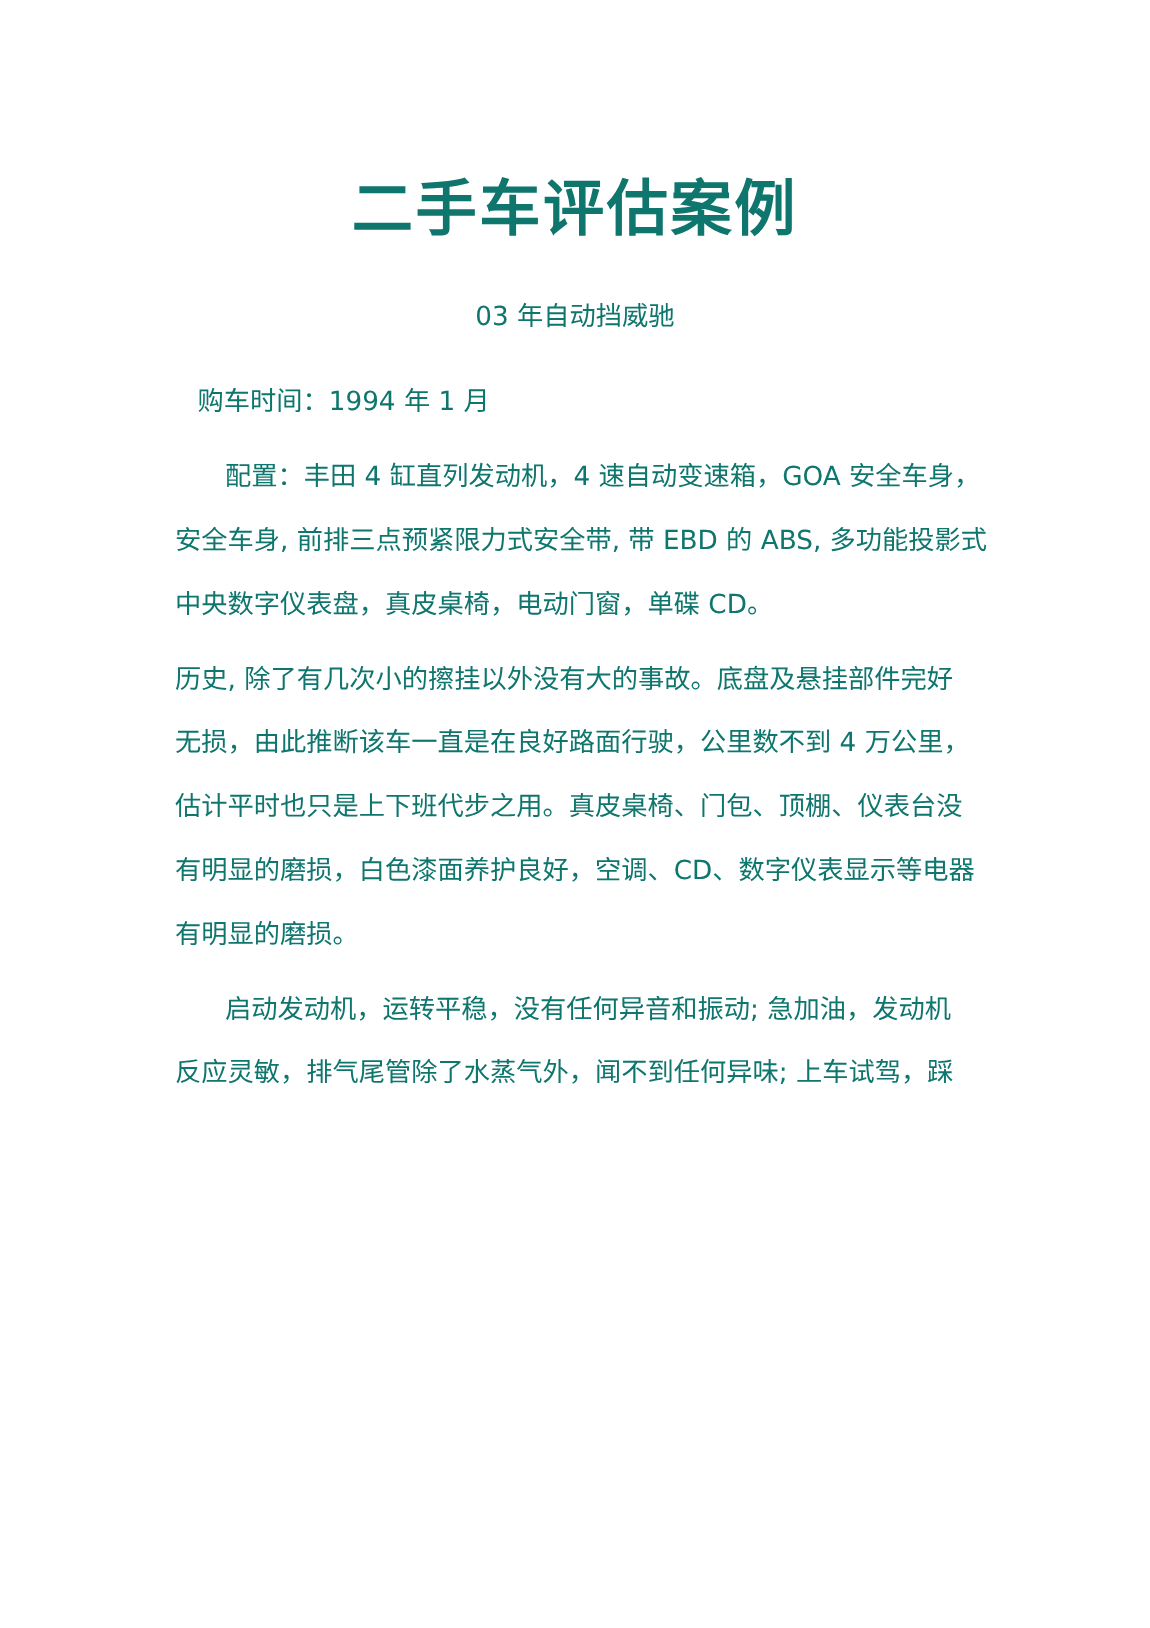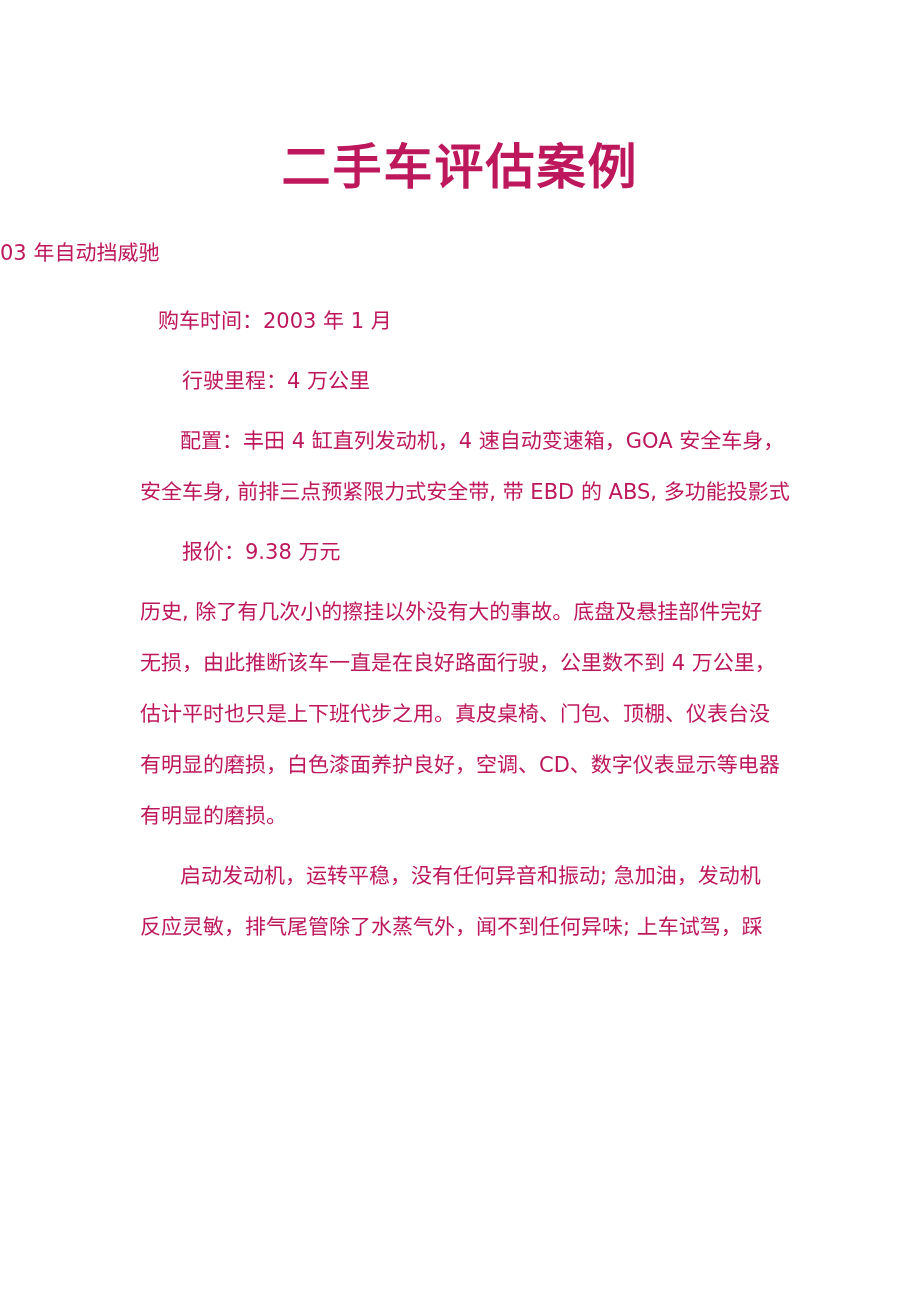--- a/index.html
+++ b/index.html
@@ -8,21 +8,21 @@
     padding: 0;
     background: #ffffff;
   }
   .page {
     position: relative;
     width: 920px;
     height: 1302px;
     background: #ffffff;
     overflow: hidden;
     font-family: "DejaVu Serif", "Liberation Serif", serif;
-    color: #be185d;
+    color: #0f766e;
     -webkit-font-smoothing: antialiased;
   }
 
   
   .doc-title {
     position: absolute;
     left: 0;
     top: 104px;
     width: 920px;
     text-align: center;
@@ -33,21 +33,21 @@
     letter-spacing: 2px;
     white-space: nowrap;
   }
 
   
   .doc-subtitle {
     position: absolute;
     left: 0;
     top: 238px;
     width: 920px;
-    text-align: left;
+    text-align: center;
     font-family: "DejaVu Sans", "Liberation Sans", sans-serif;
     font-weight: 400;
     font-size: 21px;
     line-height: 30px;
     white-space: nowrap;
   }
 
   
   .body-block {
     position: absolute;
@@ -81,35 +81,30 @@
 
 <div class="page">
 
   <h1 class="doc-title">二手车评估案例</h1>
 
   <div class="doc-subtitle">03 年自动挡威驰</div>
 
   <div class="body-block">
 
     <p class="para">
-      <span class="line indent-1">购车时间：2003 年 1 月</span>
+      <span class="line indent-1">购车时间：1994 年 1 月</span>
     </p>
 
-    <p class="para">
-      <span class="line indent-2">行驶里程：4 万公里</span>
-    </p>
 
     <p class="para">
       <span class="line indent-3">配置：丰田 4 缸直列发动机，4 速自动变速箱，GOA 安全车身，</span>
       <span class="line">安全车身, 前排三点预紧限力式安全带, 带 EBD 的 ABS, 多功能投影式</span>
+      <span class="line">中央数字仪表盘，真皮桌椅，电动门窗，单碟 CD。</span>
     </p>
 
-    <p class="para">
-      <span class="line indent-2">报价：9.38 万元</span>
-    </p>
 
     <p class="para">
       <span class="line">历史, 除了有几次小的擦挂以外没有大的事故。底盘及悬挂部件完好</span>
       <span class="line">无损，由此推断该车一直是在良好路面行驶，公里数不到 4 万公里，</span>
       <span class="line">估计平时也只是上下班代步之用。真皮桌椅、门包、顶棚、仪表台没</span>
       <span class="line">有明显的磨损，白色漆面养护良好，空调、CD、数字仪表显示等电器</span>
       <span class="line">有明显的磨损。</span>
     </p>
 
     <p class="para">

